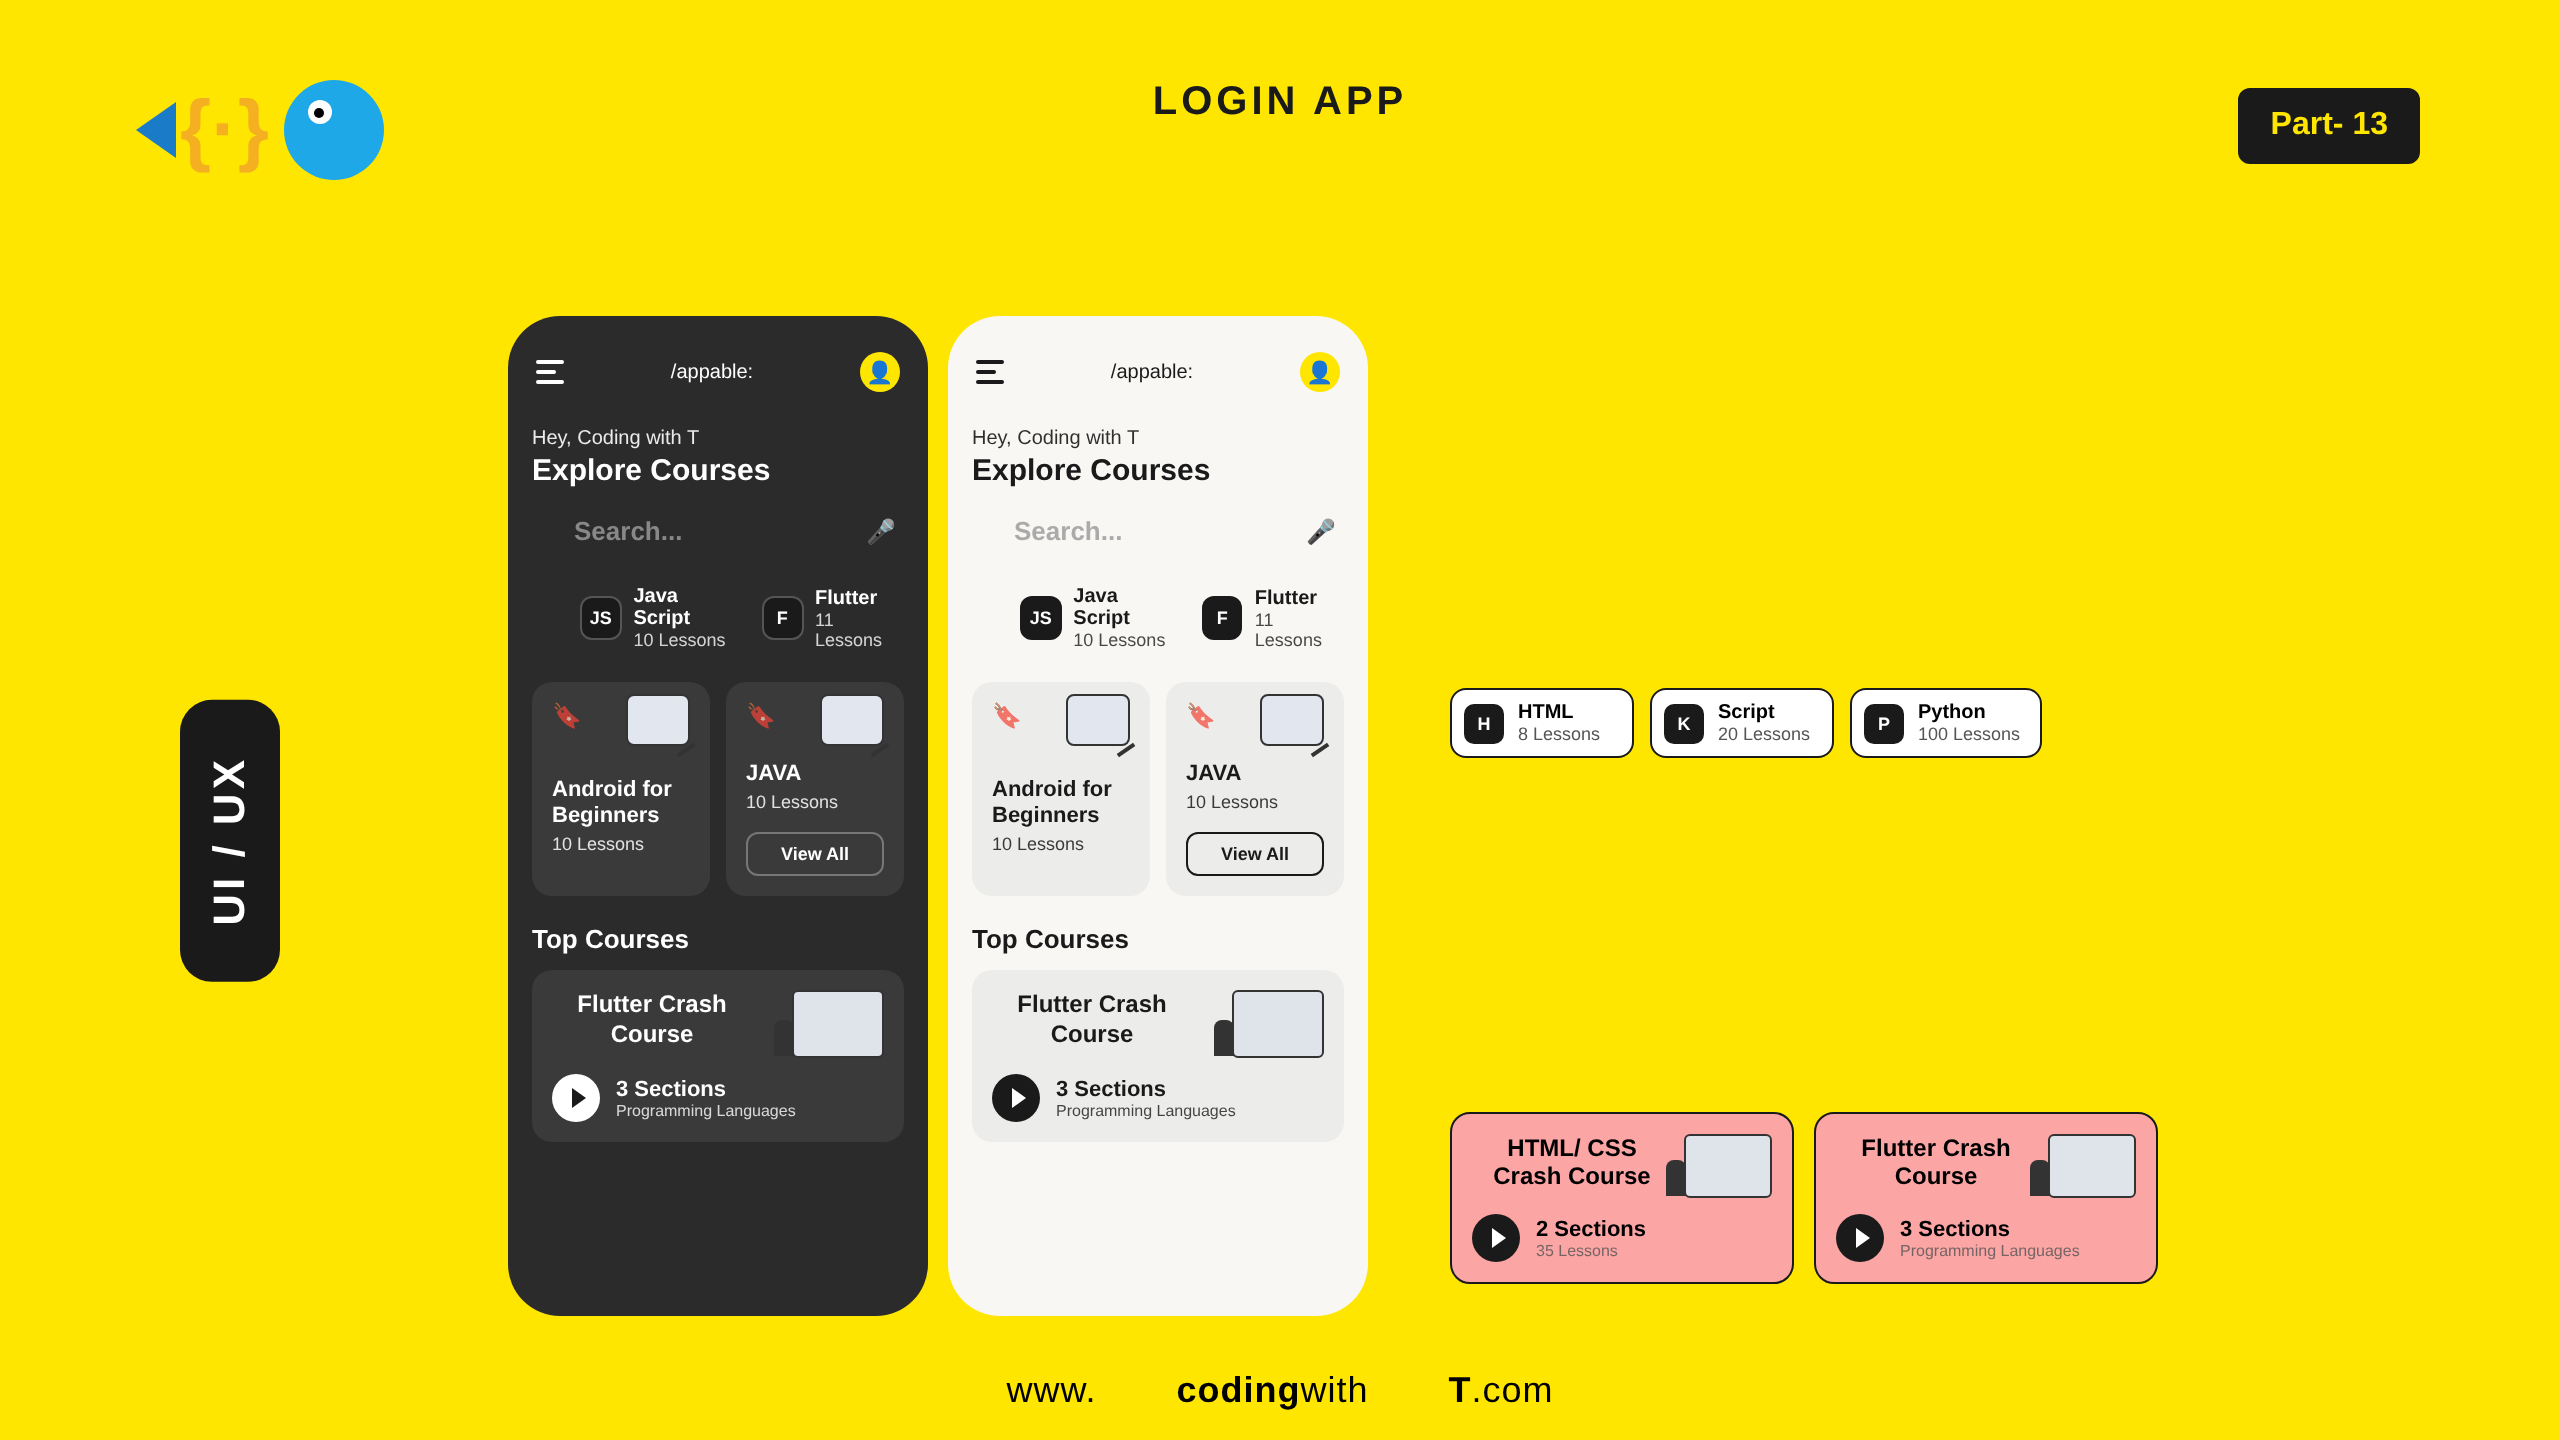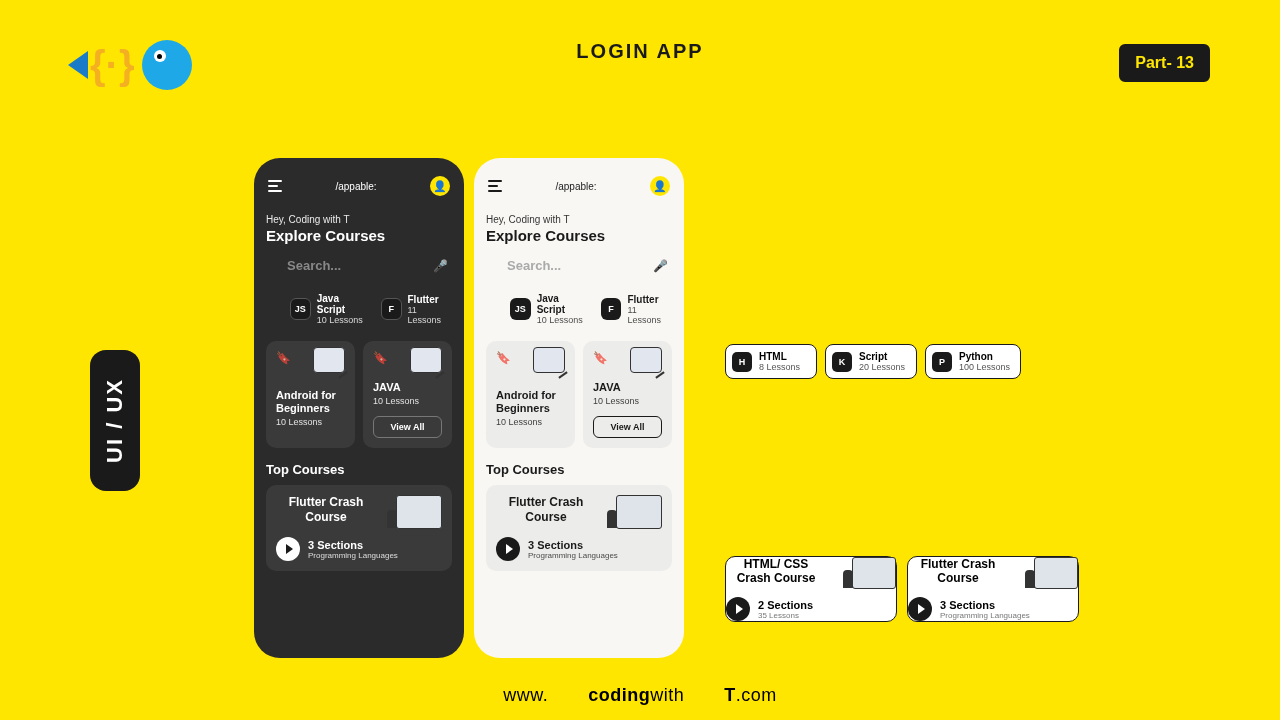--- a/index.html
+++ b/index.html
@@ -92,21 +92,21 @@
 
   
   .extra-chips { position:absolute; top: 344px; left: 725px; display:flex; gap:8px; }
   .xchip { background:#fff; border:1.5px solid #1a1a1a; border-radius:8px; padding:6px 10px 6px 6px; display:flex; align-items:center; gap:7px; min-width:92px; }
   .xchip .chip-badge { background:#1a1a1a; color:#fff; width:20px; height:20px; font-size:9px; border-radius:5px; display:flex;align-items:center;justify-content:center;font-weight:800;}
   .xchip .ct1 { font-size:10px; font-weight:700; }
   .xchip .ct2 { font-size:9px; color:#555; }
 
   
   .extra-courses { position:absolute; top: 556px; left: 725px; display:flex; gap:10px; }
-  .xcourse { background:#ffffff; border:1.5px solid #1a1a1a; border-radius:10px; width:172px; }
+  .xcourse { background:#fca5a5; border:1.5px solid #1a1a1a; border-radius:10px; padding:10px; width:172px; }
   .xcourse .cc-title { font-size:12px; font-weight:800; }
   .xcourse .cc-illus { width:44px; height:32px; }
   .xcourse .play { background:#1a1a1a; }
   .xcourse .play-tri { border-left-color:#fff; }
   .xcourse .cc-sub { color:#555; }
 
   .footer { position:absolute; bottom:14px; width:100%; text-align:center; font-size:18px; letter-spacing:0.5px; }
   .footer .thin { font-weight:300; }
   .footer .bold { font-weight:800;margin-left:40px; }
 </style>

